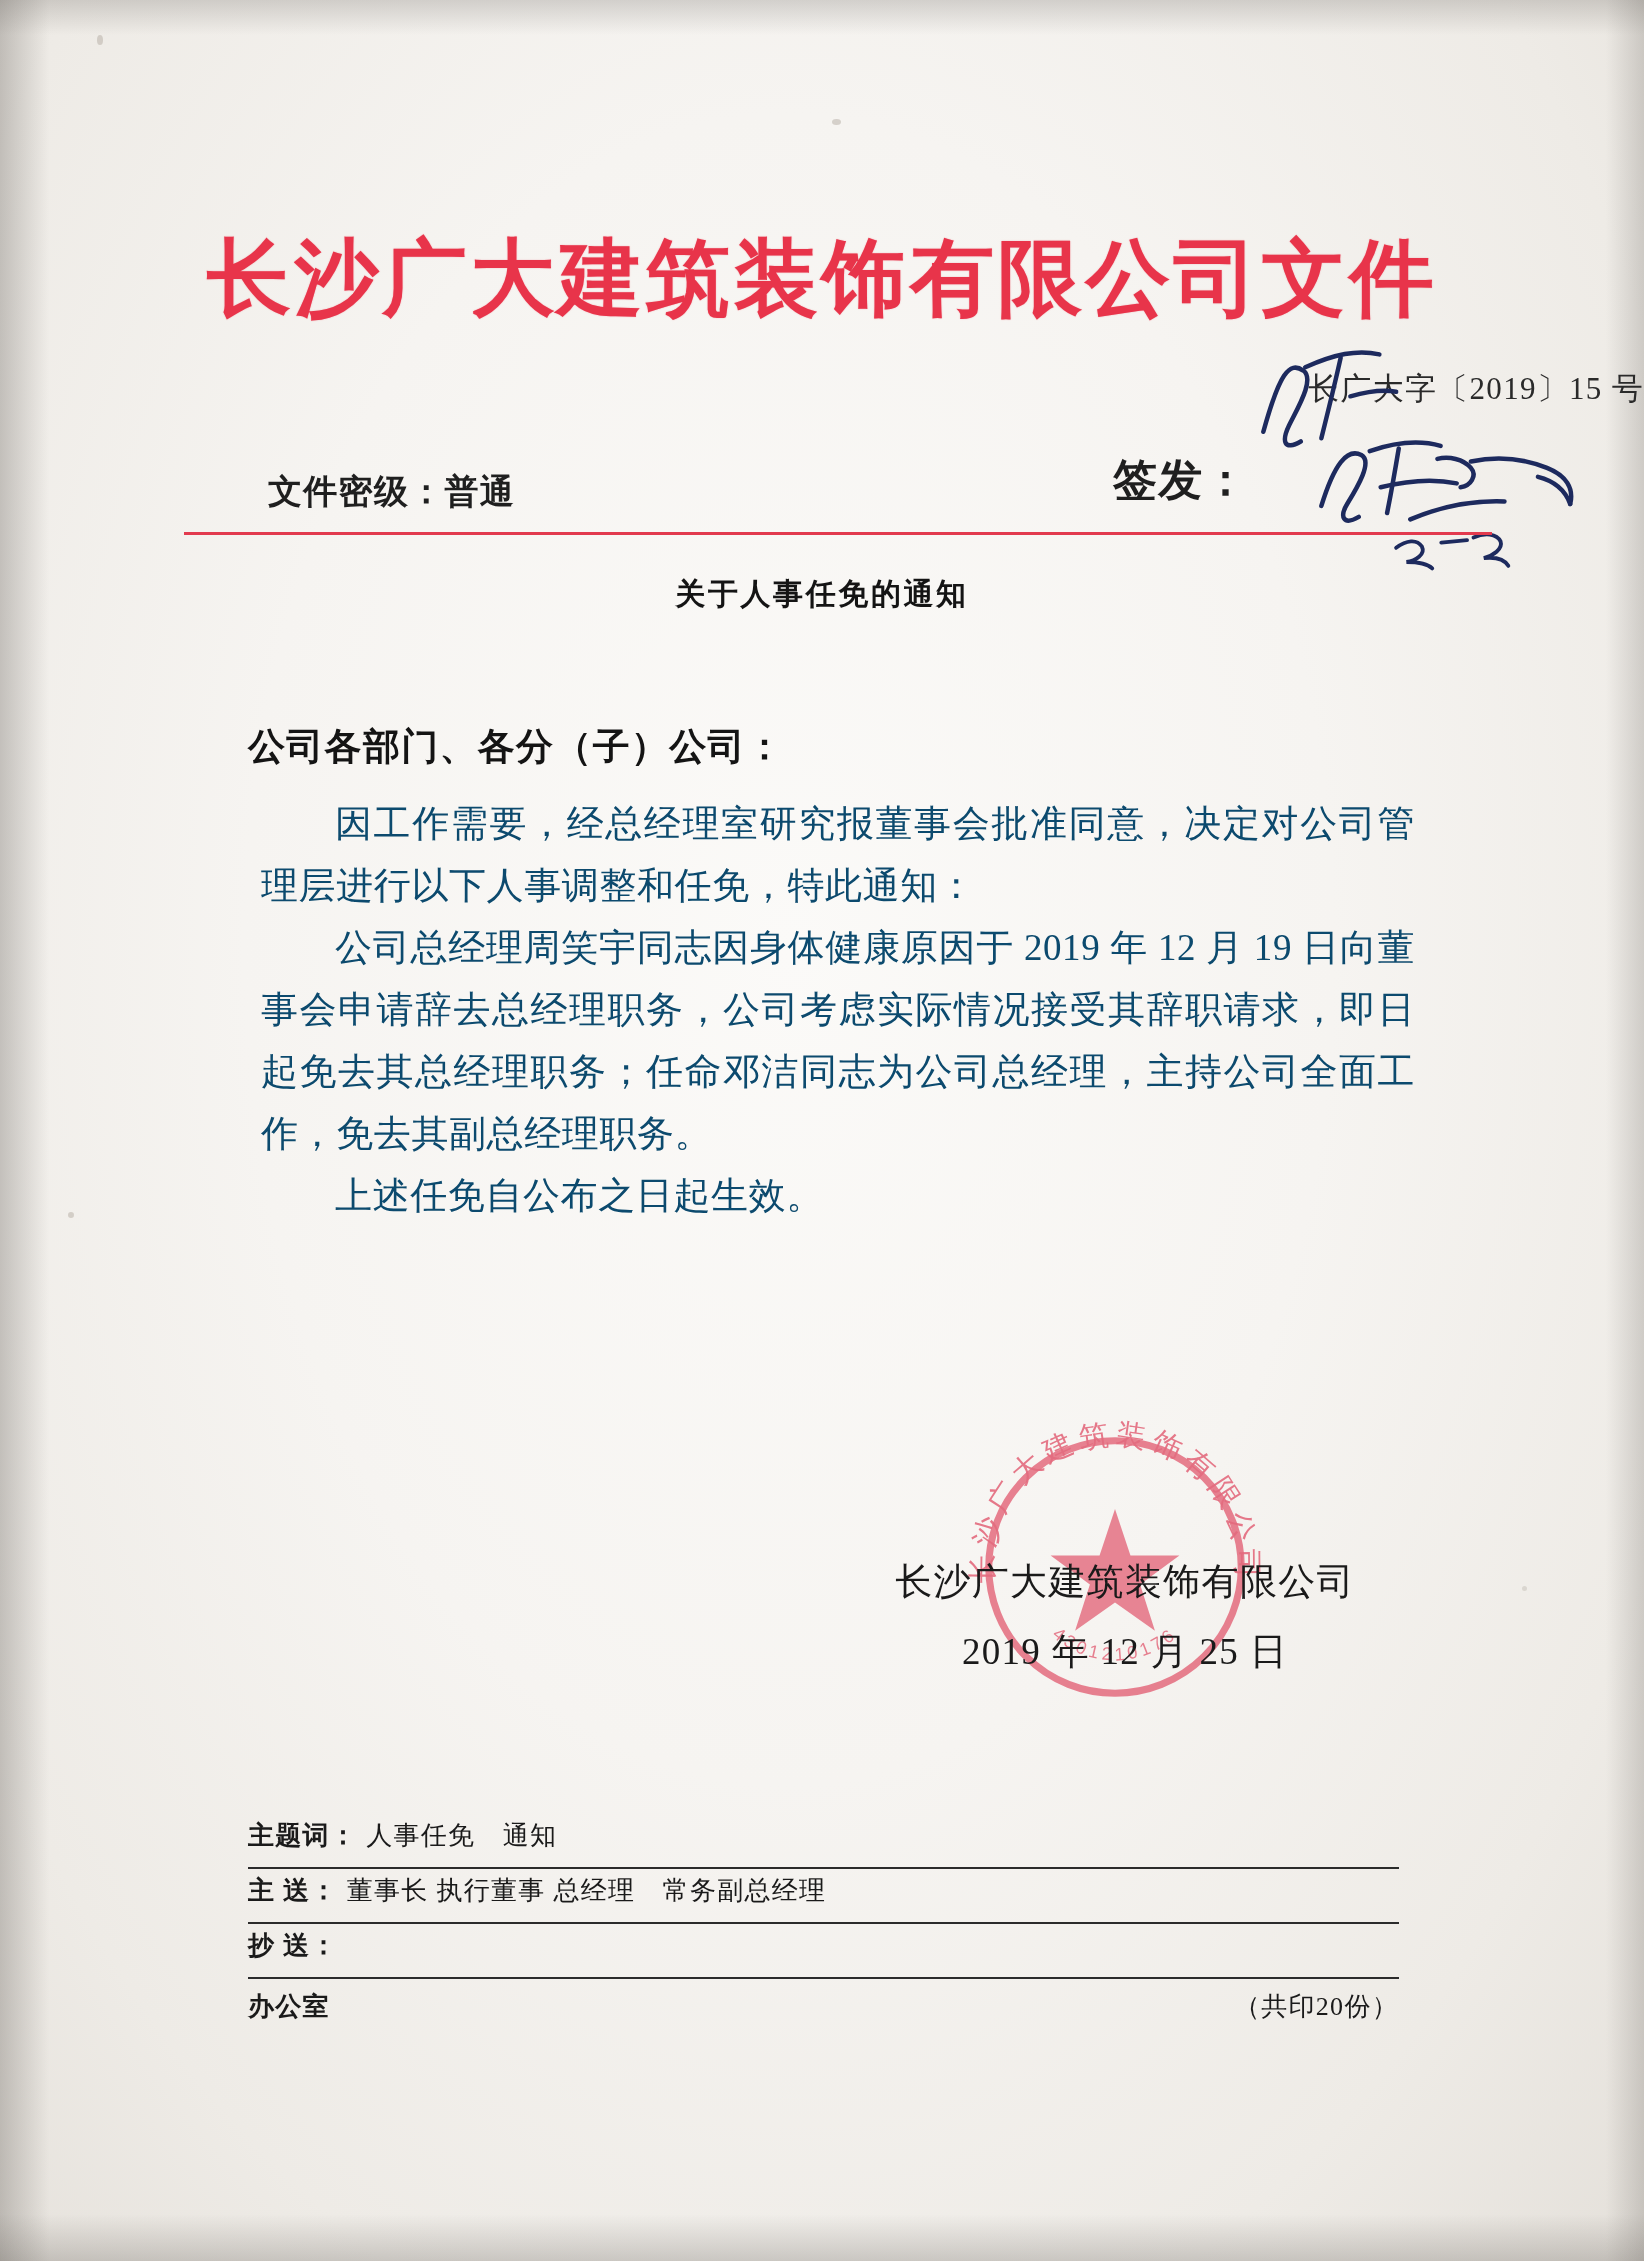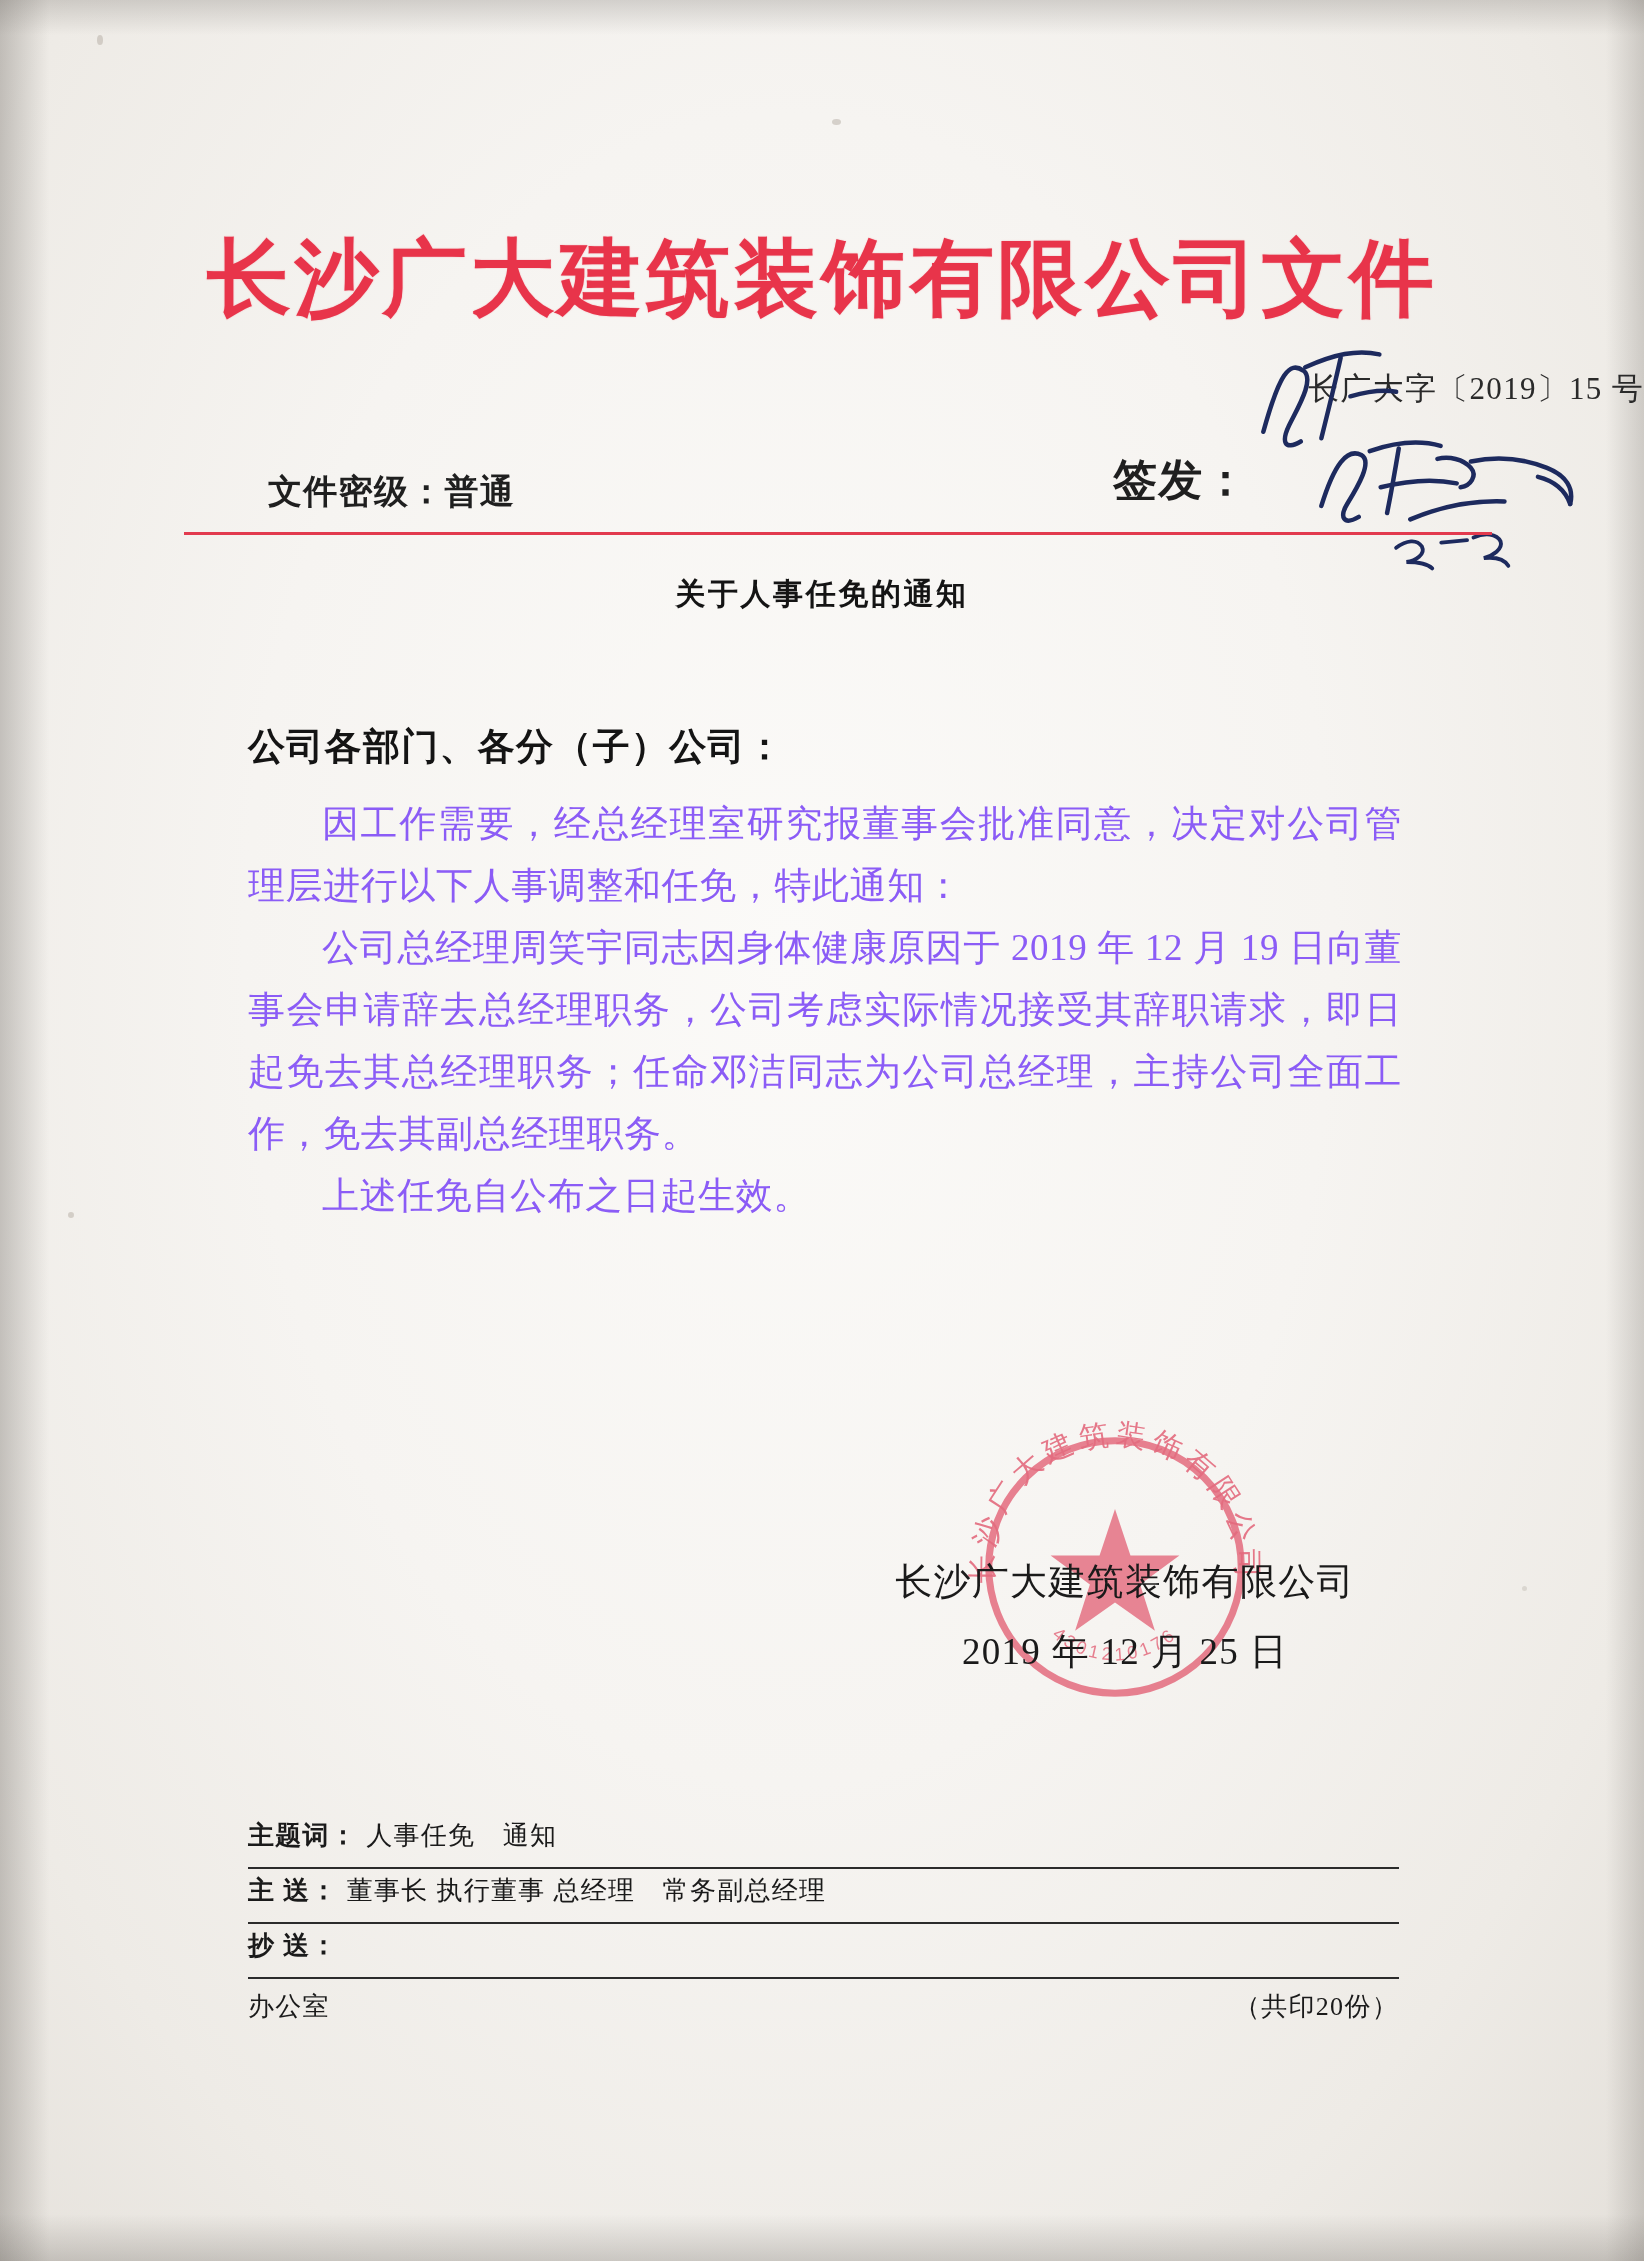--- a/index.html
+++ b/index.html
@@ -133,26 +133,26 @@
     position: absolute;
     left: 248px;
     top: 722px;
     font-size: 37px;
     font-weight: bold;
     color: #141414;
     letter-spacing: 1.3px;
   }
   .body-text {
     position: absolute;
-    left: 248px;
+    left: 261px;
     top: 793px;
     width: 1154px;
     font-size: 37px;
     line-height: 62px;
-    color: #8b5cf6;
+    color: #0c4a6e;
     letter-spacing: 0.6px;
     text-align: justify;
   }
   .body-text p {
     margin: 0;
     text-indent: 74px;
   }
 
   
   .signer {
@@ -211,21 +211,21 @@
     background: #2b2b2b;
   }
   .footer-last {
     position: relative;
     height: 55px;
     display: flex;
     justify-content: space-between;
     align-items: flex-start;
     margin-top: 6.4px;
   }
-  .footer-last .office { font-weight: normal; }
+  .footer-last .office { font-weight: bold; }
   .footer-last .copies { font-weight: normal; }
 </style>
 </head>
 <body>
 
 <div class="page">
   <div class="paper-bg"></div>
   <div class="edge-shadow-left"></div>
   <div class="edge-shadow-top"></div>
   <div class="edge-shadow-right"></div>

